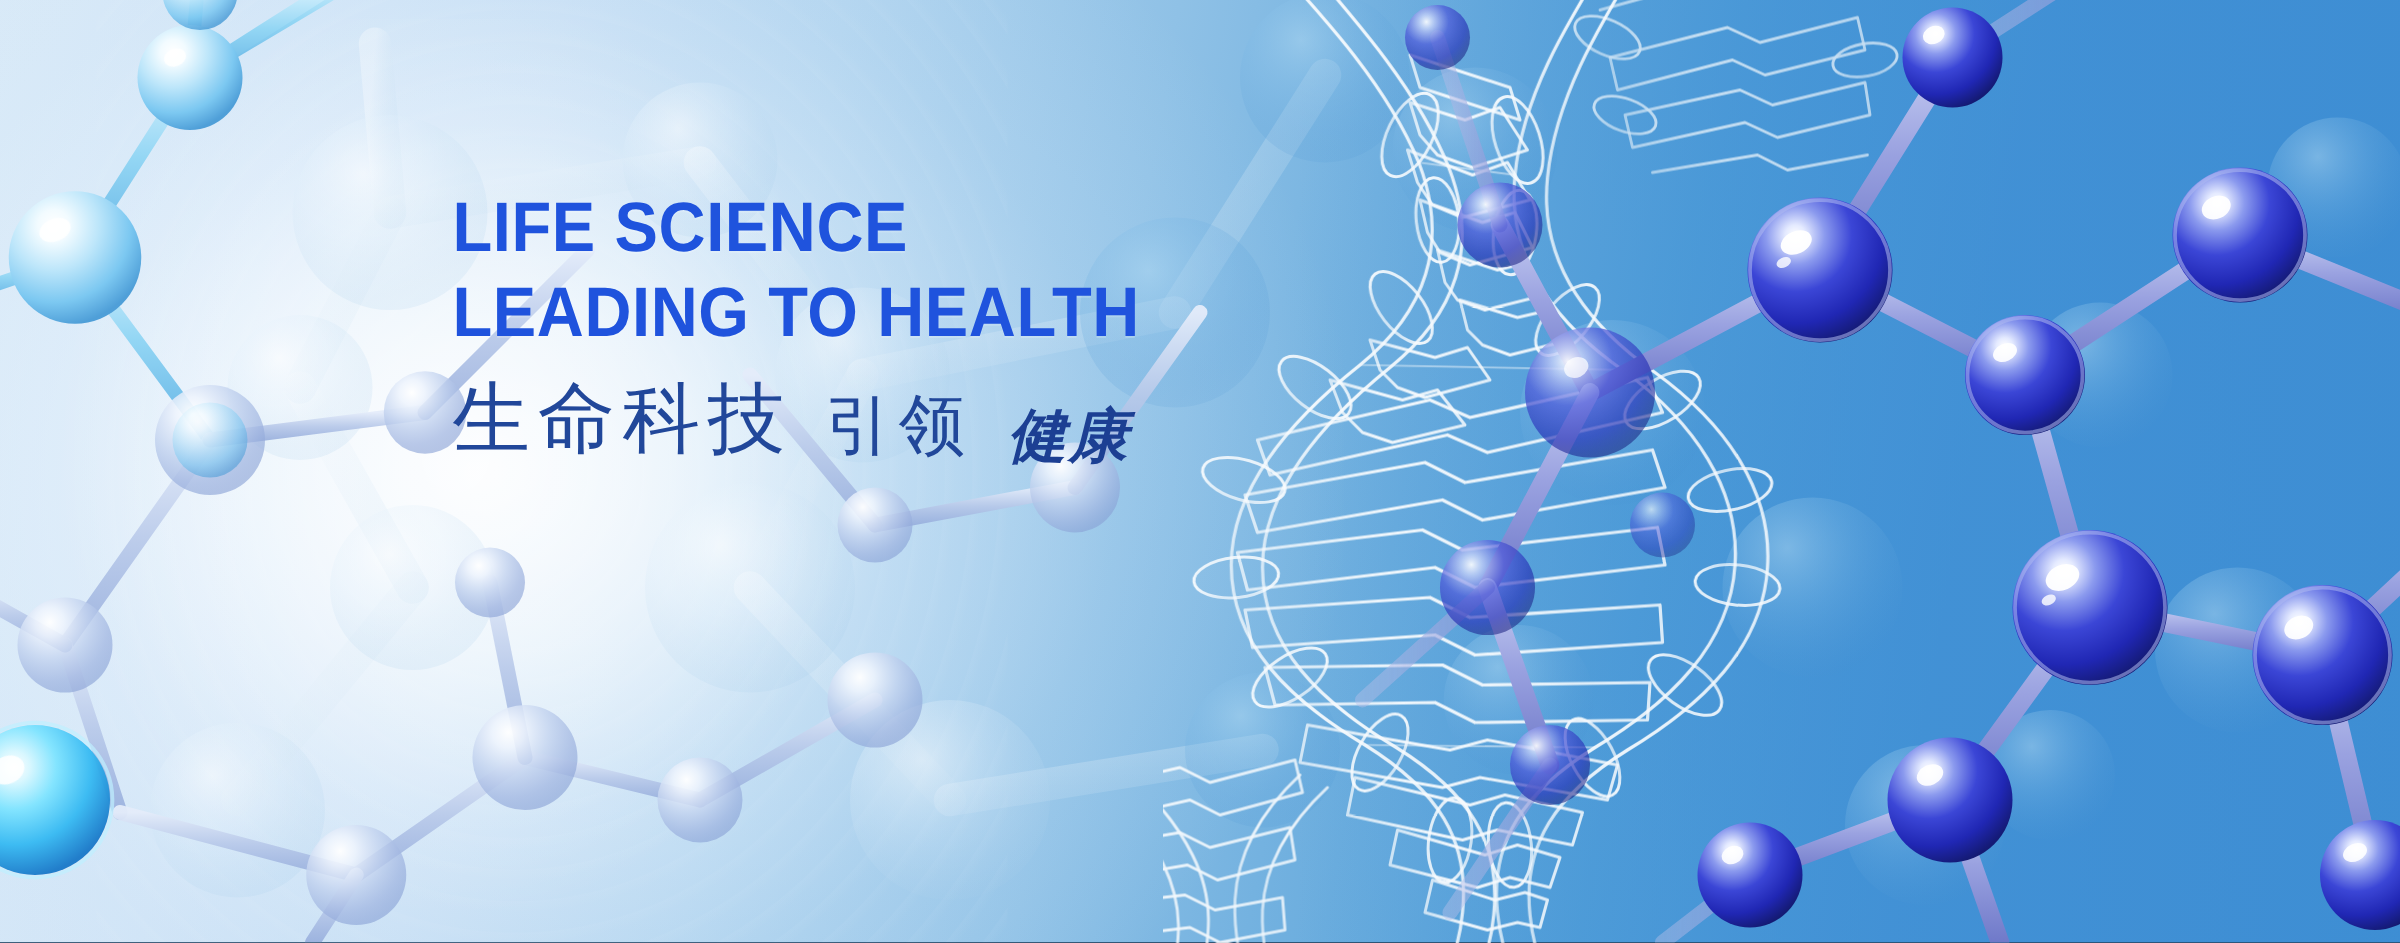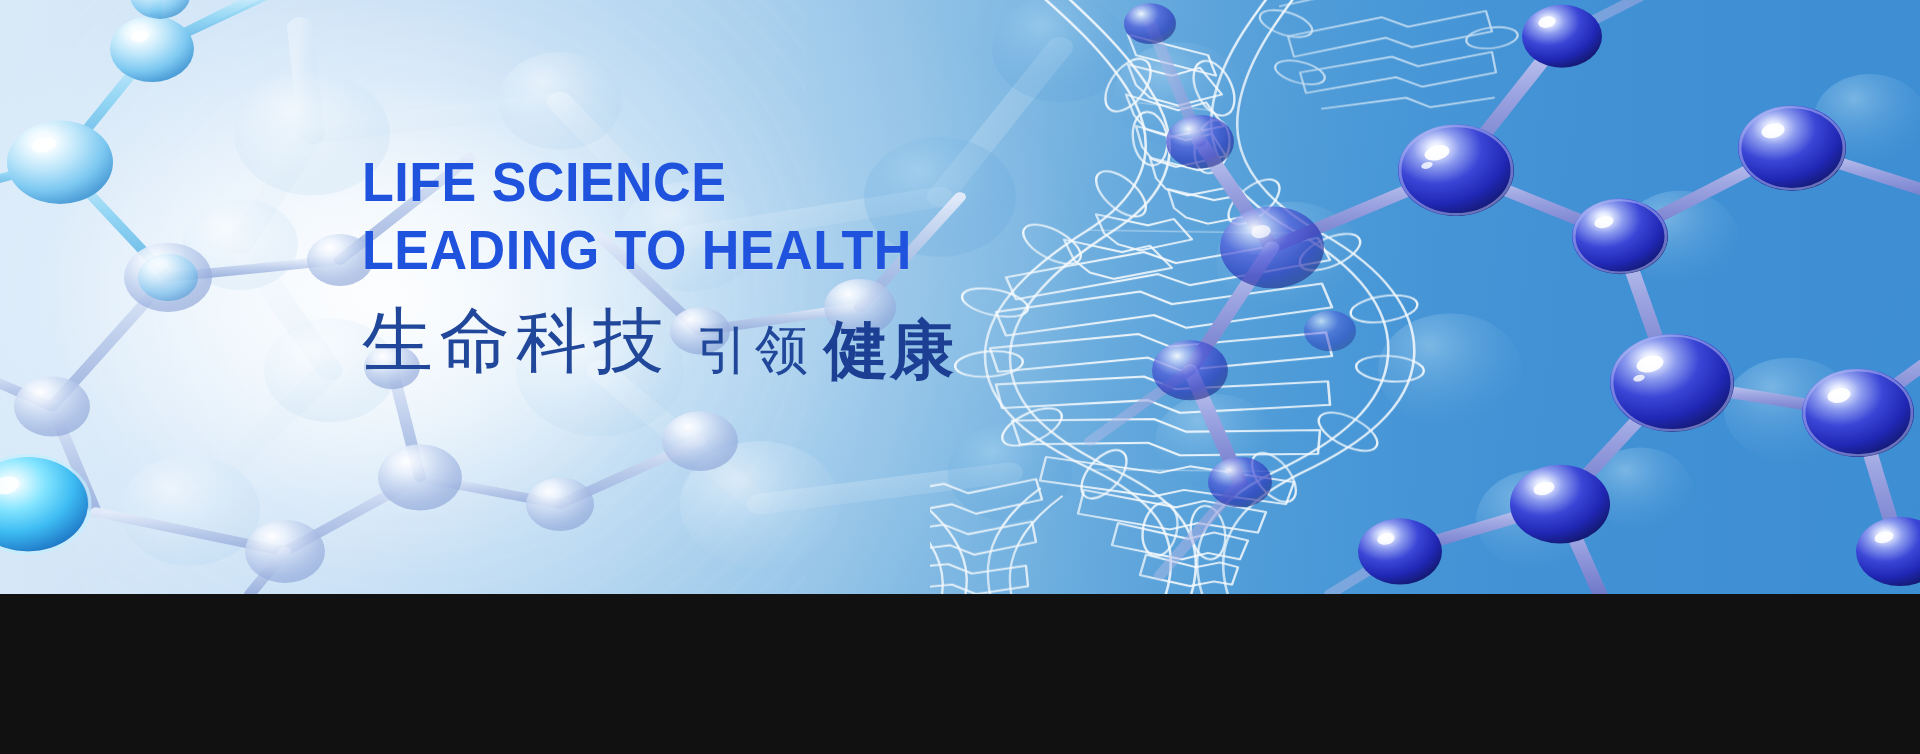--- a/index.html
+++ b/index.html
@@ -2,21 +2,21 @@
 <html><head>
 <meta charset="utf-8">
 <title>Life Science Banner</title>
 <style>
   html,body{margin:0;padding:0;background:#111;}
   *{box-sizing:border-box;}
 
   #banner{
     position:relative;
     width:1920px;
-    height:594px;
+    height:754px;
     overflow:hidden;
     font-family:"Liberation Sans","DejaVu Sans",sans-serif;
     background:#4191d5;
   }
 
   
   .bg-base{
     position:absolute; inset:0;
     background:linear-gradient(100deg,
         #d8e9f7 0%,
@@ -97,42 +97,43 @@
     text-shadow:0 1px 0 rgba(255,255,255,.18);
   }
   .cn-line{
     margin-top:20px;
     white-space:nowrap;
     display:flex;
     align-items:flex-end;
     color:#1f4595;
   }
   .cn-a{
-    font-size:71px;
+    font-size:62px;
     letter-spacing:6px;
     line-height:1;
     font-weight:500;
     color:#21479a;
   }
   .cn-gap{display:inline-block;width:26px;}
   .cn-b{
     font-size:53px;
     letter-spacing:6px;
     line-height:1;
     font-weight:500;
     color:#21479a;
   }
   .cn-c{
-    font-size:64px;
+    font-size:47px;
     line-height:1;
     font-weight:bold;
+    font-style:italic;
     letter-spacing:2px;
     color:#1c3f93;
     font-family:"DejaVu Serif","Liberation Serif",serif;
-    margin-left:10px;
+    margin-left:28px;
     position:relative;
     top:6px;
   }
 </style>
 </head>
 <body>
 
 <div id="banner">
 
   <div class="bg-base"></div>

